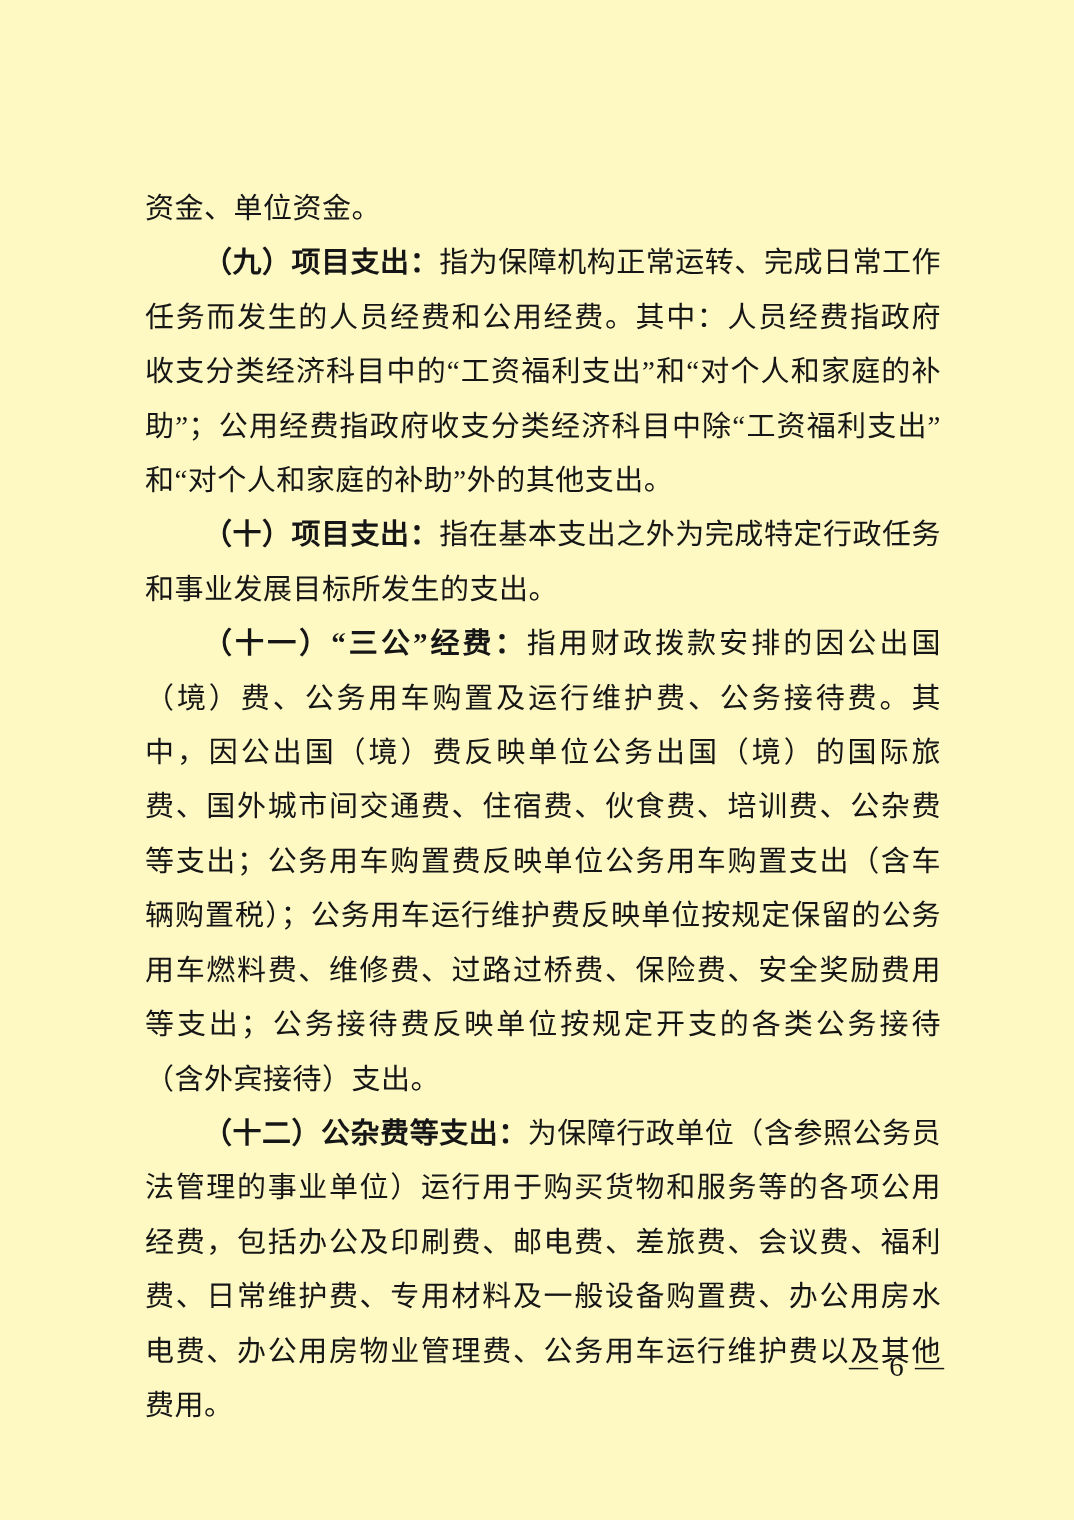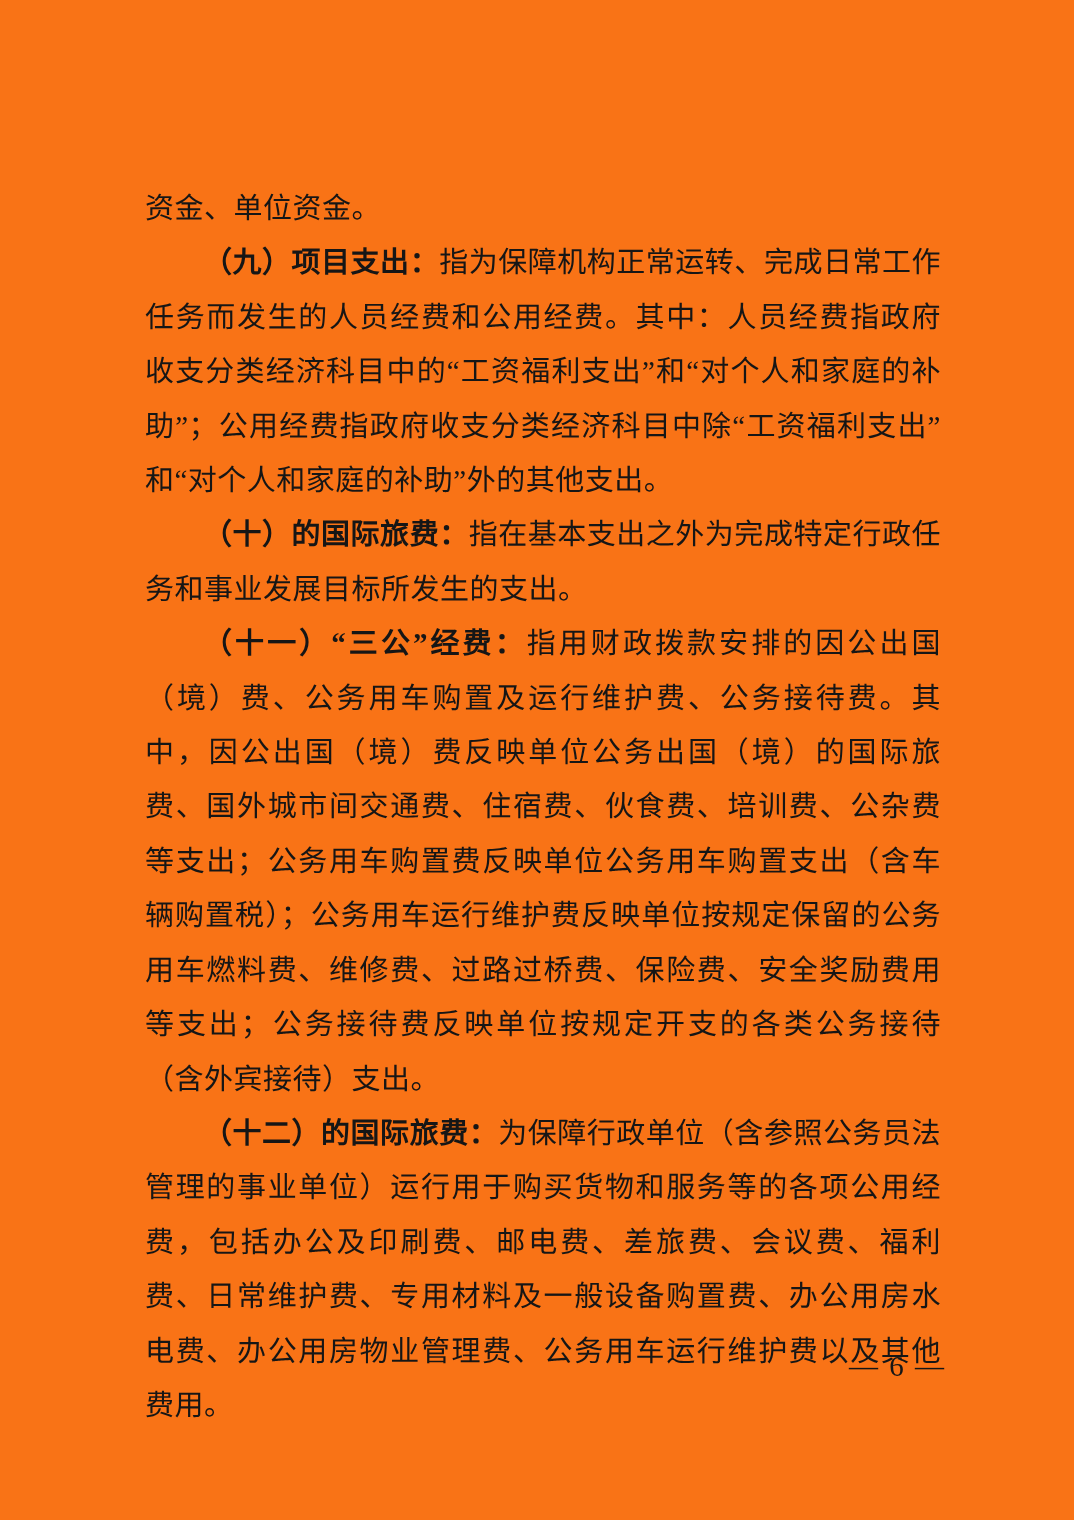--- a/index.html
+++ b/index.html
@@ -11,21 +11,21 @@
     width: 1074px;
     height: 1520px;
     position: relative;
     font-family: "Liberation Serif", "DejaVu Serif", serif;
     color: #161616;
     overflow: hidden;
   }
   .page {
     position: absolute;
     inset: 0;
-    background: #f97316;
+    background: #fef9c3;
     padding-left: 31px;
   }
   .text-block {
     position: absolute;
     left: 145px;
     top: 181px;
     width: 796px;
     font-size: 29px;
     line-height: 54.4px;
     text-align: justify;
@@ -57,25 +57,25 @@
 <body>
 
 <div class="page">
 
   <div class="text-block">
 
     <p class="para no-indent"><span>资金、单位资金。</span></p>
 
     <p class="para"><span class="lead">（九）项目支出：</span><span>指为保障机构正常运转、完成日常工作任务而发生的人员经费和公用经费。其中：人员经费指政府收支分类经济科目中的“工资福利支出”和“对个人和家庭的补助”；公用经费指政府收支分类经济科目中除“工资福利支出”和“对个人和家庭的补助”外的其他支出。</span></p>
 
-    <p class="para"><span class="lead">（十）的国际旅费：</span><span>指在基本支出之外为完成特定行政任务和事业发展目标所发生的支出。</span></p>
+    <p class="para"><span class="lead">（十）项目支出：</span><span>指在基本支出之外为完成特定行政任务和事业发展目标所发生的支出。</span></p>
 
     <p class="para"><span class="lead">（十一）“三公”经费：</span><span>指用财政拨款安排的因公出国（境）费、公务用车购置及运行维护费、公务接待费。其中，因公出国（境）费反映单位公务出国（境）的国际旅费、国外城市间交通费、住宿费、伙食费、培训费、公杂费等支出；公务用车购置费反映单位公务用车购置支出（含车辆购置税）；公务用车运行维护费反映单位按规定保留的公务用车燃料费、维修费、过路过桥费、保险费、安全奖励费用等支出；公务接待费反映单位按规定开支的各类公务接待（含外宾接待）支出。</span></p>
 
-    <p class="para"><span class="lead">（十二）的国际旅费：</span><span>为保障行政单位（含参照公务员法管理的事业单位）运行用于购买货物和服务等的各项公用经费，包括办公及印刷费、邮电费、差旅费、会议费、福利费、日常维护费、专用材料及一般设备购置费、办公用房水电费、办公用房物业管理费、公务用车运行维护费以及其他费用。</span></p>
+    <p class="para"><span class="lead">（十二）公杂费等支出：</span><span>为保障行政单位（含参照公务员法管理的事业单位）运行用于购买货物和服务等的各项公用经费，包括办公及印刷费、邮电费、差旅费、会议费、福利费、日常维护费、专用材料及一般设备购置费、办公用房水电费、办公用房物业管理费、公务用车运行维护费以及其他费用。</span></p>
 
   </div>
 
   <div class="footer">
     <span>— 6 —</span>
   </div>
 
 </div>
 
 </body></html>

